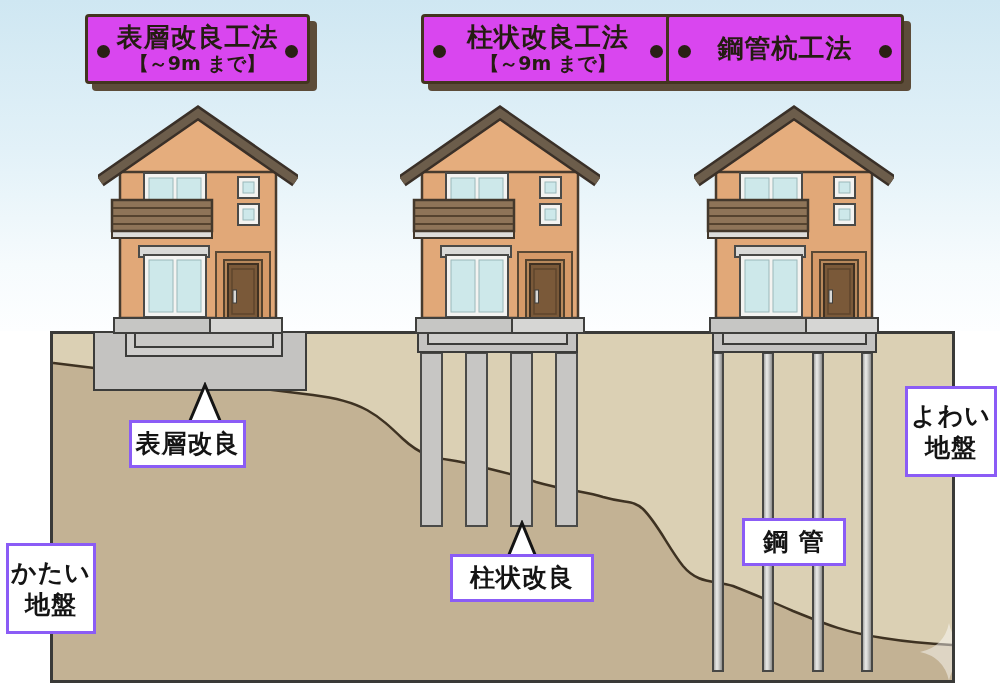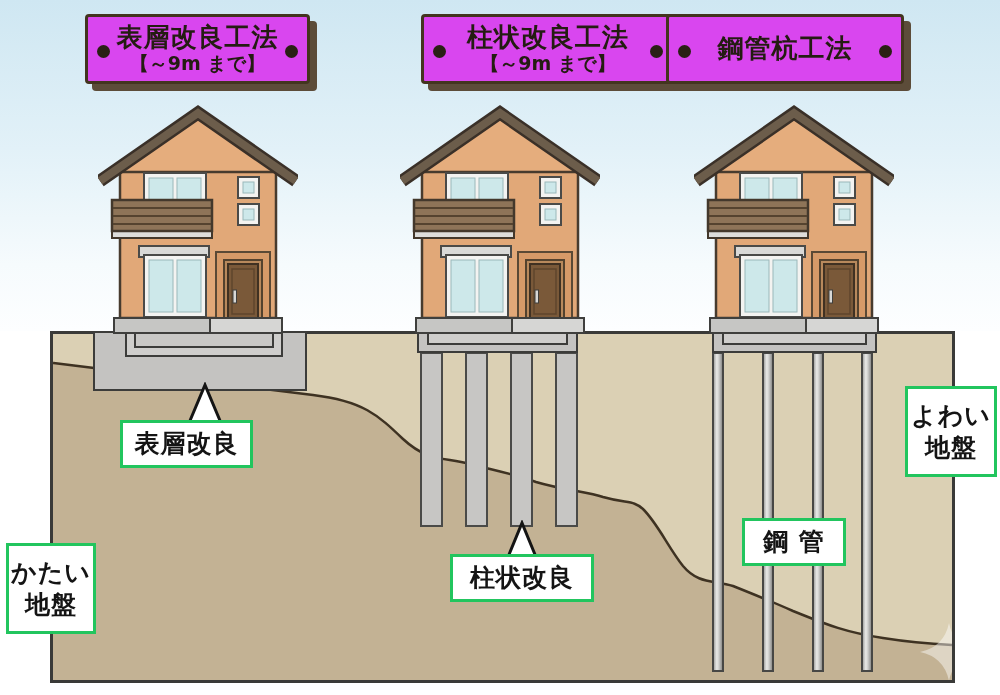--- a/index.html
+++ b/index.html
@@ -28,24 +28,24 @@
   
   .house-slot{position:absolute;width:200px;height:232px;z-index:3;}
   #house1{left:98px;top:104px;} #house2{left:400px;top:104px;} #house3{left:694px;top:104px;}
   
   .conc{position:absolute;background:#c4c3c1;border:2.5px solid #3c3c3a;box-sizing:border-box;z-index:2;}
   .conc.inner{background:#cfcecc;border-width:2px;}
   .pile{position:absolute;width:23px;background:#c7c6c4;border:2px solid #4a4a48;box-sizing:border-box;z-index:2;}
   .pipe{position:absolute;width:12px;border:2px solid #474745;box-sizing:border-box;z-index:2;
     background:linear-gradient(90deg,#a9a9a7 0%,#eaeae8 35%,#cfcfcd 60%,#8f8f8d 100%);}
   
-  .lbl{position:absolute;background:#ffffff;border:3px solid #22c55e;box-sizing:border-box;
+  .lbl{position:absolute;background:#ffffff;border:3px solid #8b5cf6;box-sizing:border-box;
     display:flex;flex-direction:column;align-items:center;justify-content:center;
     font-size:25px;font-weight:600;color:#141414;line-height:1.25;z-index:5;letter-spacing:1px;}
-  #lbl-surface{left:120px;top:420px;width:133px;height:48px;}
+  #lbl-surface{left:129px;top:420px;width:117px;height:48px;}
   #lbl-column{left:450px;top:554px;width:144px;height:48px;text-align:center;}
   #lbl-pipe{left:742px;top:518px;width:104px;height:48px;}
   #lbl-hard{left:6px;top:543px;width:90px;height:91px;}
   #lbl-weak{left:905px;top:386px;width:92px;height:91px;}
   .callout{position:absolute;z-index:5;}
 </style>
 </head>
 <body>
 
 <div class="sky"></div>

